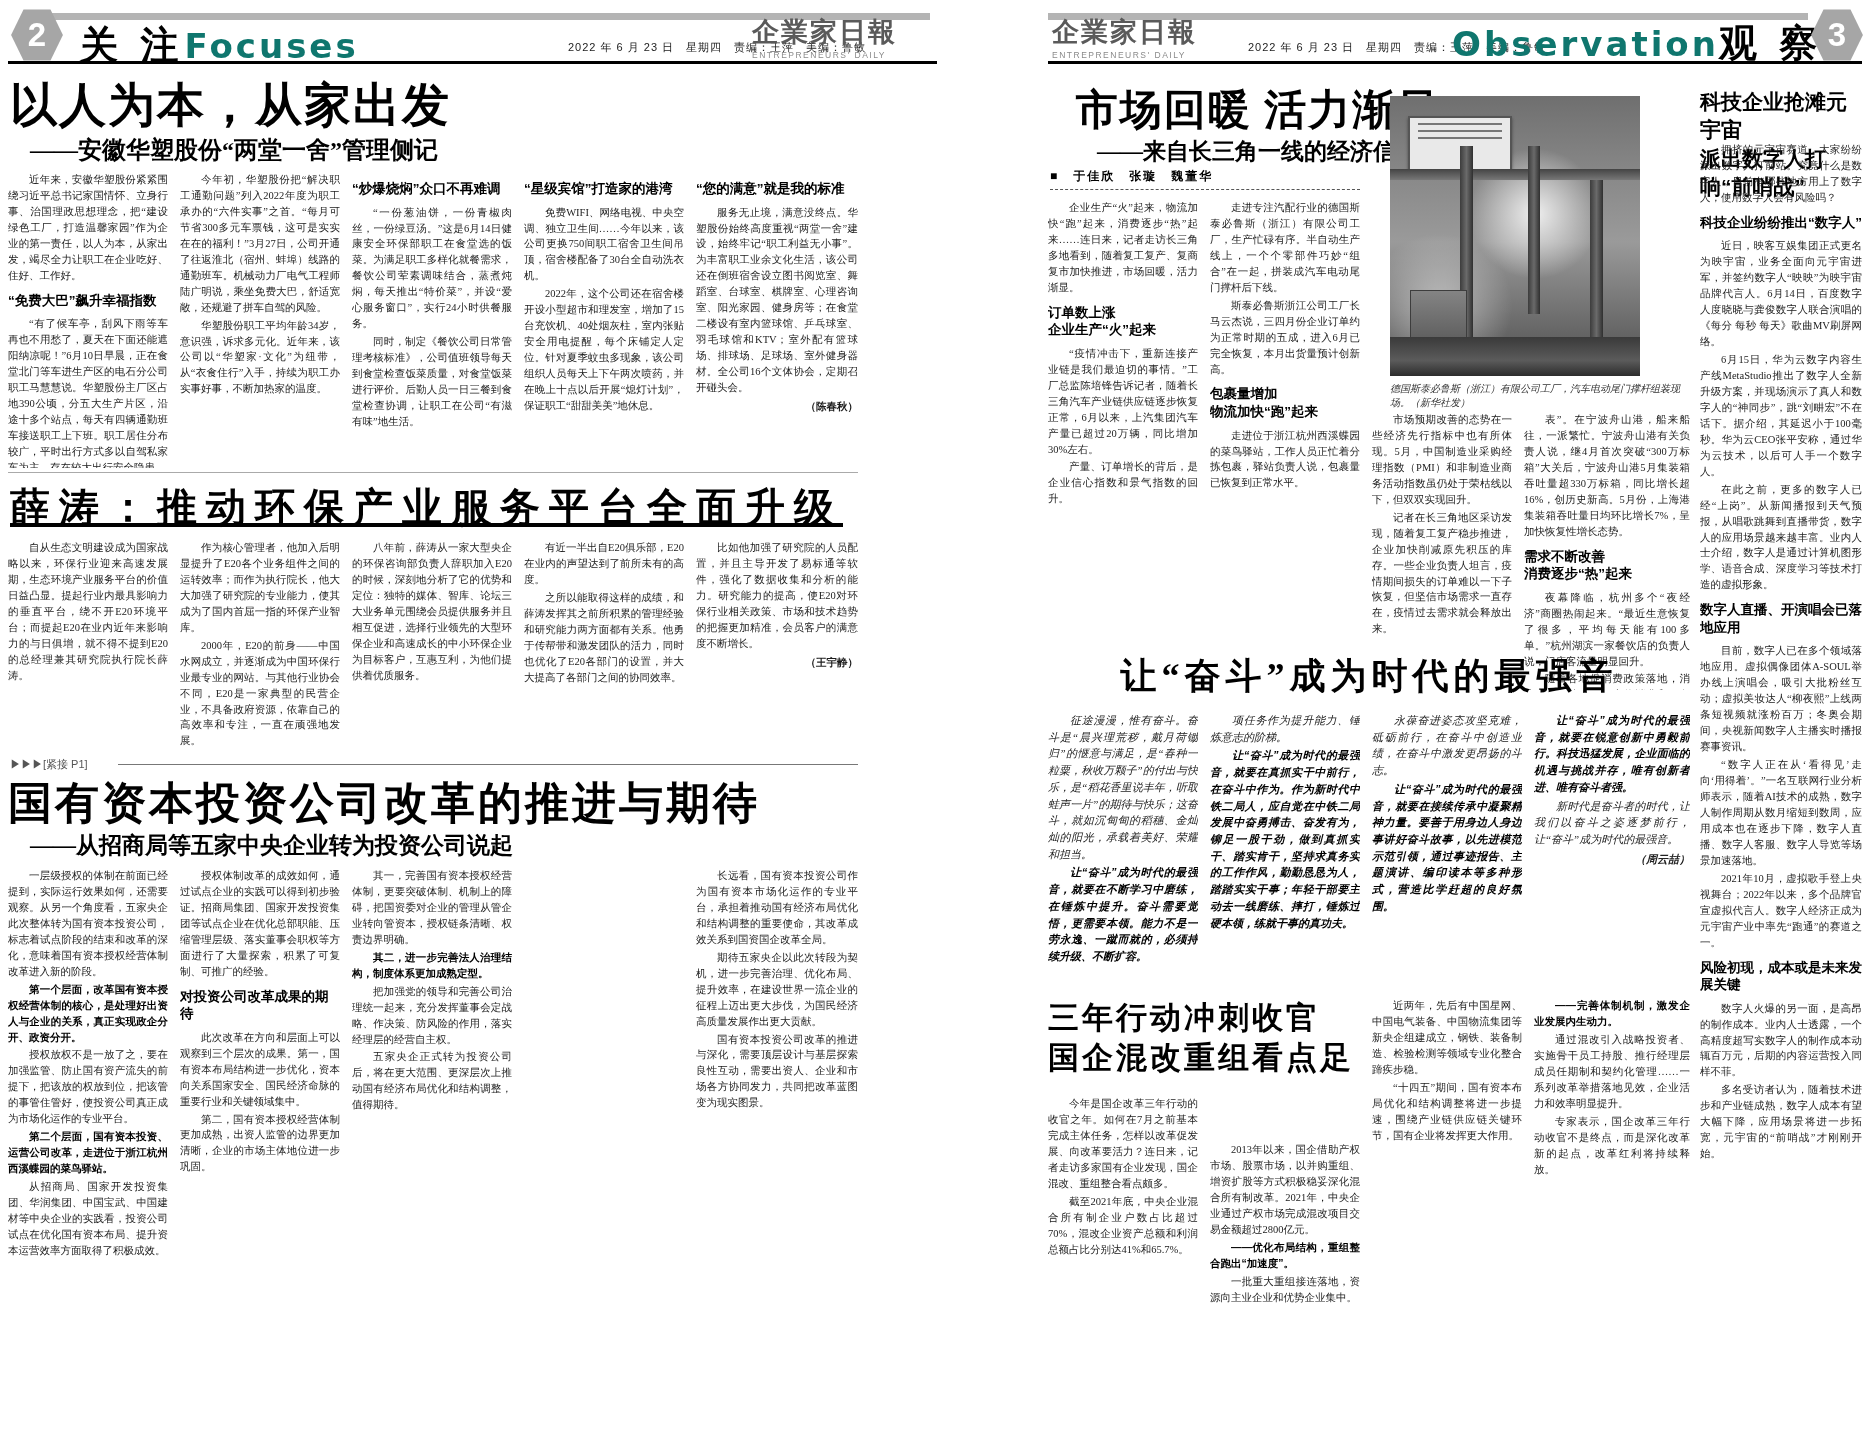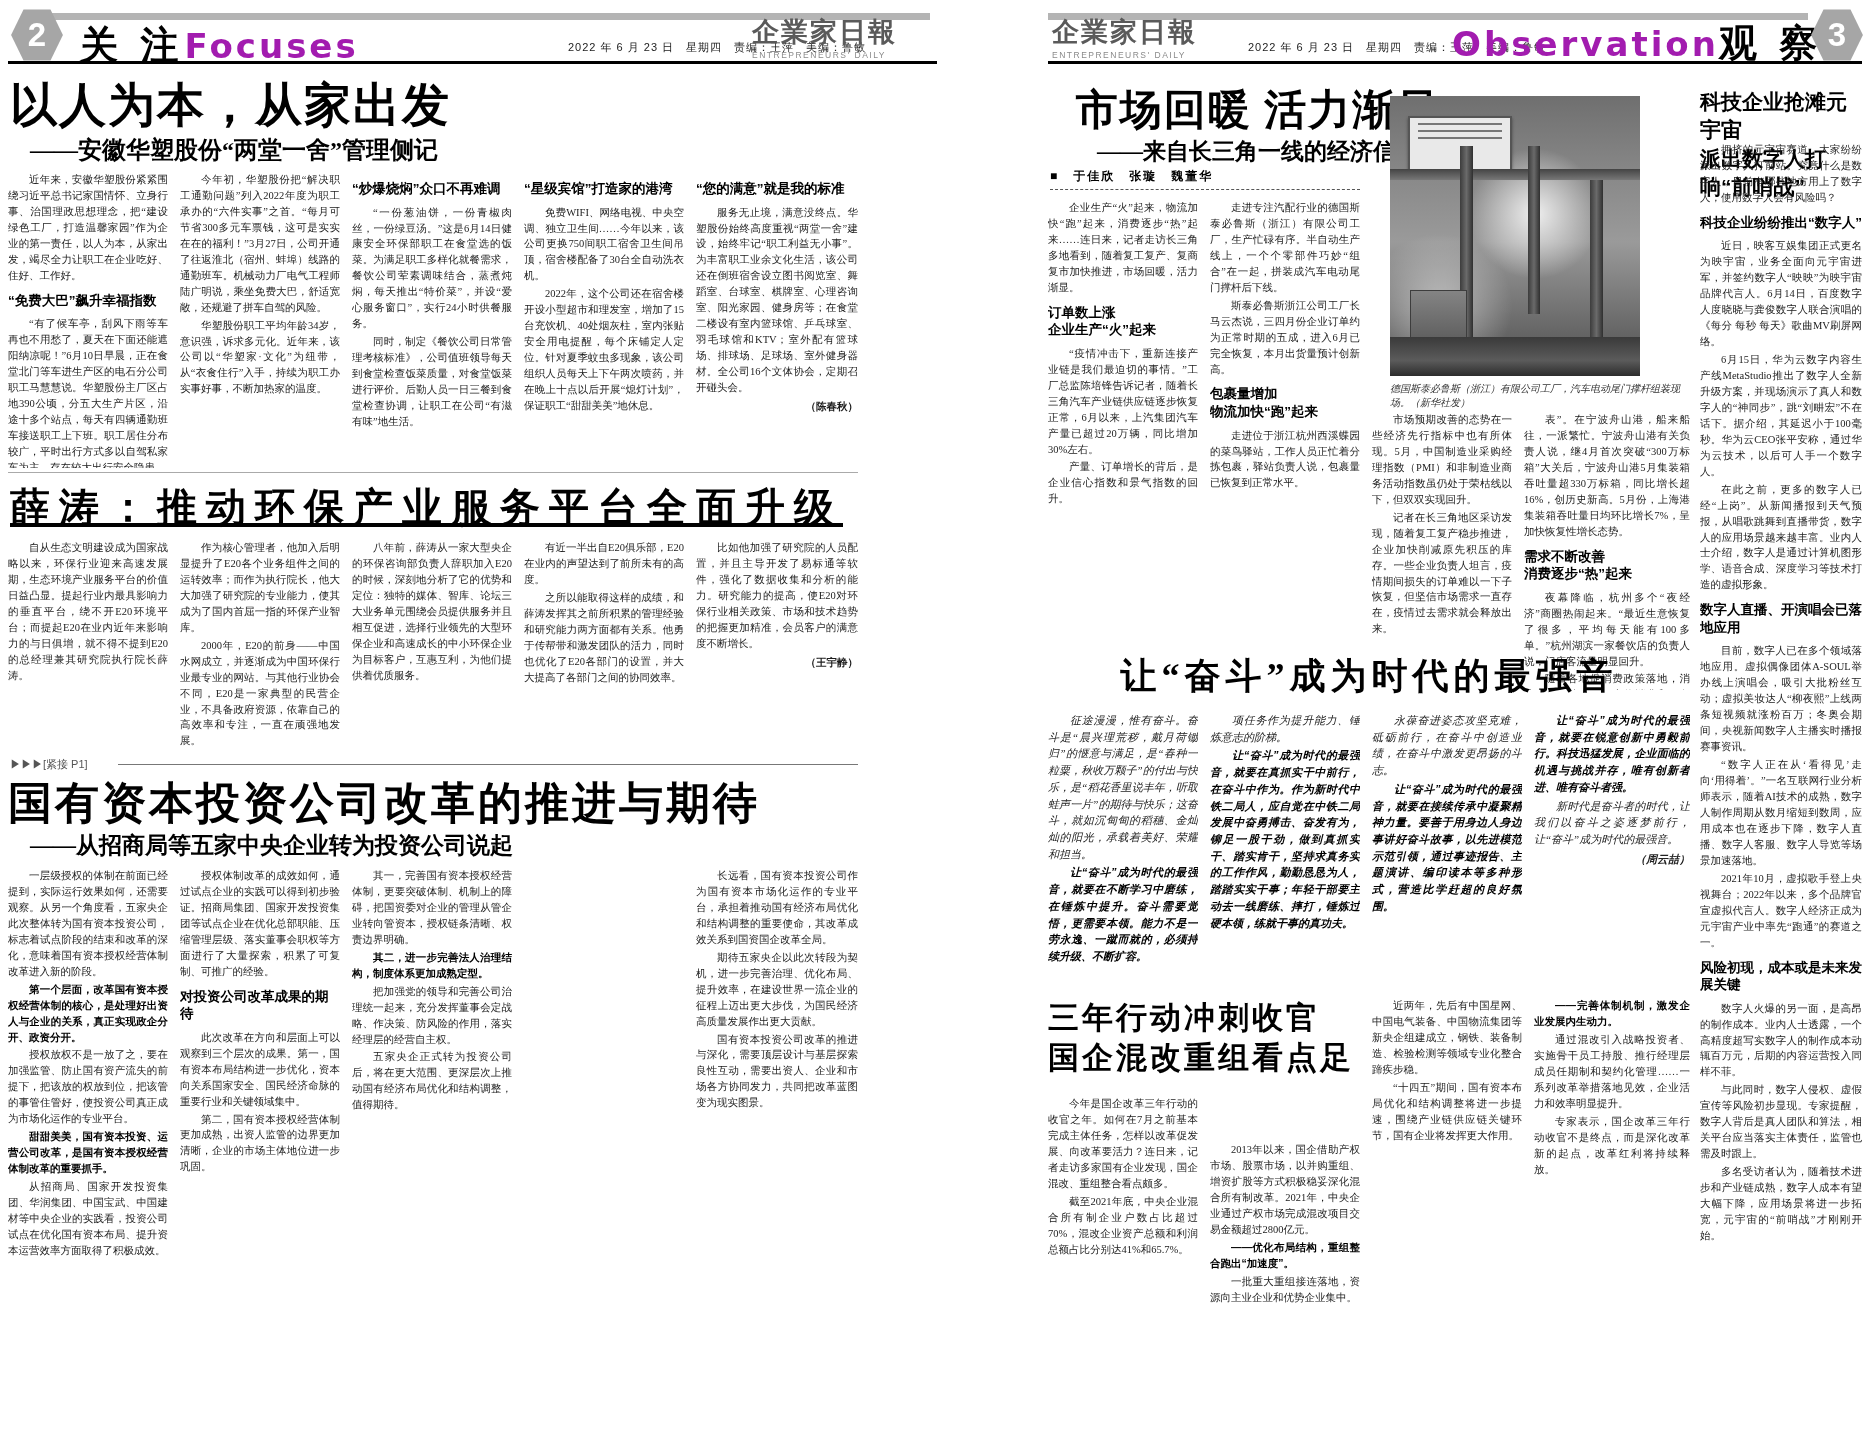--- a/index.html
+++ b/index.html
@@ -5,21 +5,21 @@
   html,body{margin:0;padding:0;background:#e8e8e8;}
   #paper{position:relative;width:1871px;height:1446px;background:#fff;overflow:hidden;
          font-family:"Liberation Serif","DejaVu Serif",serif;color:#1a1a1a;}
   .abs{position:absolute;}
   .bar{position:absolute;height:7px;background:#b4b4b4;}
   .hex{position:absolute;width:54px;height:54px;background:#a6a6a6;
        clip-path:polygon(25% 3%,75% 3%,98% 50%,75% 97%,25% 97%,2% 50%);
        display:flex;align-items:center;justify-content:center;
        color:#fff;font:bold 33px "Liberation Sans","DejaVu Sans",sans-serif;}
   .sec-cn{font:bold 38px "Liberation Sans","DejaVu Sans",sans-serif;color:#000;letter-spacing:6px;}
-  .sec-en{font:bold 34px "DejaVu Sans",sans-serif;color:#a21caf;letter-spacing:3px;text-align:right;}
+  .sec-en{font:bold 34px "DejaVu Sans",sans-serif;color:#0f766e;letter-spacing:3px;text-align:right;}
   .dateline{font:11px "Liberation Sans","DejaVu Sans",sans-serif;color:#222;letter-spacing:1px;}
   .mast{font:bold 27px "Liberation Serif",serif;color:#5a5a5a;letter-spacing:2px;}
   .mast-en{font:8.5px "Liberation Sans",sans-serif;color:#8a8a8a;letter-spacing:1.5px;}
   .rule{position:absolute;background:#000;}
   .h-serif{position:absolute;font-family:"Liberation Serif","DejaVu Serif",serif;font-weight:bold;color:#000;}
   .h-sans{position:absolute;font-family:"Liberation Sans","DejaVu Sans",sans-serif;font-weight:bold;color:#000;}
   .col{position:absolute;overflow:hidden;font:10.5px/1.52 "Liberation Serif","DejaVu Serif",serif;
        color:#1c1c1c;text-align:justify;}
   .col p{margin:0 0 2px;text-indent:2em;}
   .col p.lead{font-weight:bold;font-family:"Liberation Sans","DejaVu Sans",sans-serif;color:#000;}
@@ -118,21 +118,21 @@
     </div>
 
   <div class="marker abs" style="left:10px;top:757px;">▶▶▶[紧接 P1]</div>
   <div class="abs" style="left:118px;top:764px;width:740px;height:1px;background:#777;"></div>
   <div class="h-serif" style="left:8px;top:774px;font-size:44px;letter-spacing:3px;">国有资本投资公司改革的推进与期待</div>
   <div class="h-serif" style="left:30px;top:830px;font-size:23px;font-weight:600;">——从招商局等五家中央企业转为投资公司说起</div>
   <div class="col" style="left:8px;top:868px;width:160px;height:570px;">
       <p>一层级授权的体制在前面已经提到，实际运行效果如何，还需要观察。从另一个角度看，五家央企此次整体转为国有资本投资公司，标志着试点阶段的结束和改革的深化，意味着国有资本授权经营体制改革进入新的阶段。</p>
       <p class="lead">第一个层面，改革国有资本授权经营体制的核心，是处理好出资人与企业的关系，真正实现政企分开、政资分开。</p>
       <p>授权放权不是一放了之，要在加强监管、防止国有资产流失的前提下，把该放的权放到位，把该管的事管住管好，使投资公司真正成为市场化运作的专业平台。</p>
-      <p class="lead">甜甜美美，国有资本投资、运营公司改革，是国有资本授权经营体制改革的重要抓手。</p>
+      <p class="lead">第二个层面，国有资本投资、运营公司改革，走进位于浙江杭州西溪蝶园的菜鸟驿站。</p>
       <p>从招商局、国家开发投资集团、华润集团、中国宝武、中国建材等中央企业的实践看，投资公司试点在优化国有资本布局、提升资本运营效率方面取得了积极成效。</p>
     </div>
   <div class="col" style="left:180px;top:868px;width:160px;height:570px;">
       <p>授权体制改革的成效如何，通过试点企业的实践可以得到初步验证。招商局集团、国家开发投资集团等试点企业在优化总部职能、压缩管理层级、落实董事会职权等方面进行了大量探索，积累了可复制、可推广的经验。</p>
       <div class="sub">对投资公司改革成果的期待</div>
       <p>此次改革在方向和层面上可以观察到三个层次的成果。第一，国有资本布局结构进一步优化，资本向关系国家安全、国民经济命脉的重要行业和关键领域集中。</p>
       <p>第二，国有资本授权经营体制更加成熟，出资人监管的边界更加清晰，企业的市场主体地位进一步巩固。</p>
     </div>
   <div class="col" style="left:352px;top:868px;width:160px;height:570px;">
       <p>其一，完善国有资本授权经营体制，更要突破体制、机制上的障碍，把国资委对企业的管理从管企业转向管资本，授权链条清晰、权责边界明确。</p>
@@ -256,17 +256,16 @@
       <div class="sub">科技企业纷纷推出“数字人”</div>
       <p>近日，映客互娱集团正式更名为映宇宙，业务全面向元宇宙进军，并签约数字人“映映”为映宇宙品牌代言人。6月14日，百度数字人度晓晓与龚俊数字人联合演唱的《每分 每秒 每天》歌曲MV刷屏网络。</p>
       <p>6月15日，华为云数字内容生产线MetaStudio推出了数字人全新升级方案，并现场演示了真人和数字人的“神同步”，跳“刘畊宏”不在话下。据介绍，其延迟小于100毫秒。华为云CEO张平安称，通过华为云技术，以后可人手一个数字人。</p>
       <p>在此之前，更多的数字人已经“上岗”。从新闻播报到天气预报，从唱歌跳舞到直播带货，数字人的应用场景越来越丰富。业内人士介绍，数字人是通过计算机图形学、语音合成、深度学习等技术打造的虚拟形象。</p>
       <div class="sub">数字人直播、开演唱会已落地应用</div>
       <p>目前，数字人已在多个领域落地应用。虚拟偶像团体A-SOUL举办线上演唱会，吸引大批粉丝互动；虚拟美妆达人“柳夜熙”上线两条短视频就涨粉百万；冬奥会期间，央视新闻数字人主播实时播报赛事资讯。</p>
       <p>“数字人正在从‘看得见’走向‘用得着’。”一名互联网行业分析师表示，随着AI技术的成熟，数字人制作周期从数月缩短到数周，应用成本也在逐步下降，数字人直播、数字人客服、数字人导览等场景加速落地。</p>
       <p>2021年10月，虚拟歌手登上央视舞台；2022年以来，多个品牌官宣虚拟代言人。数字人经济正成为元宇宙产业中率先“跑通”的赛道之一。</p>
       <div class="sub">风险初现，成本或是未来发展关键</div>
       <p>数字人火爆的另一面，是高昂的制作成本。业内人士透露，一个高精度超写实数字人的制作成本动辄百万元，后期的内容运营投入同样不菲。</p>
-      <p>与此同时，数字人侵权、虚假宣传等风险初步显现。专家提醒，数字人背后是真人团队和算法，相关平台应当落实主体责任，监管也需及时跟上。</p>
       <p>多名受访者认为，随着技术进步和产业链成熟，数字人成本有望大幅下降，应用场景将进一步拓宽，元宇宙的“前哨战”才刚刚开始。</p>
     </div>
 
 </div>
 
 </body></html>

